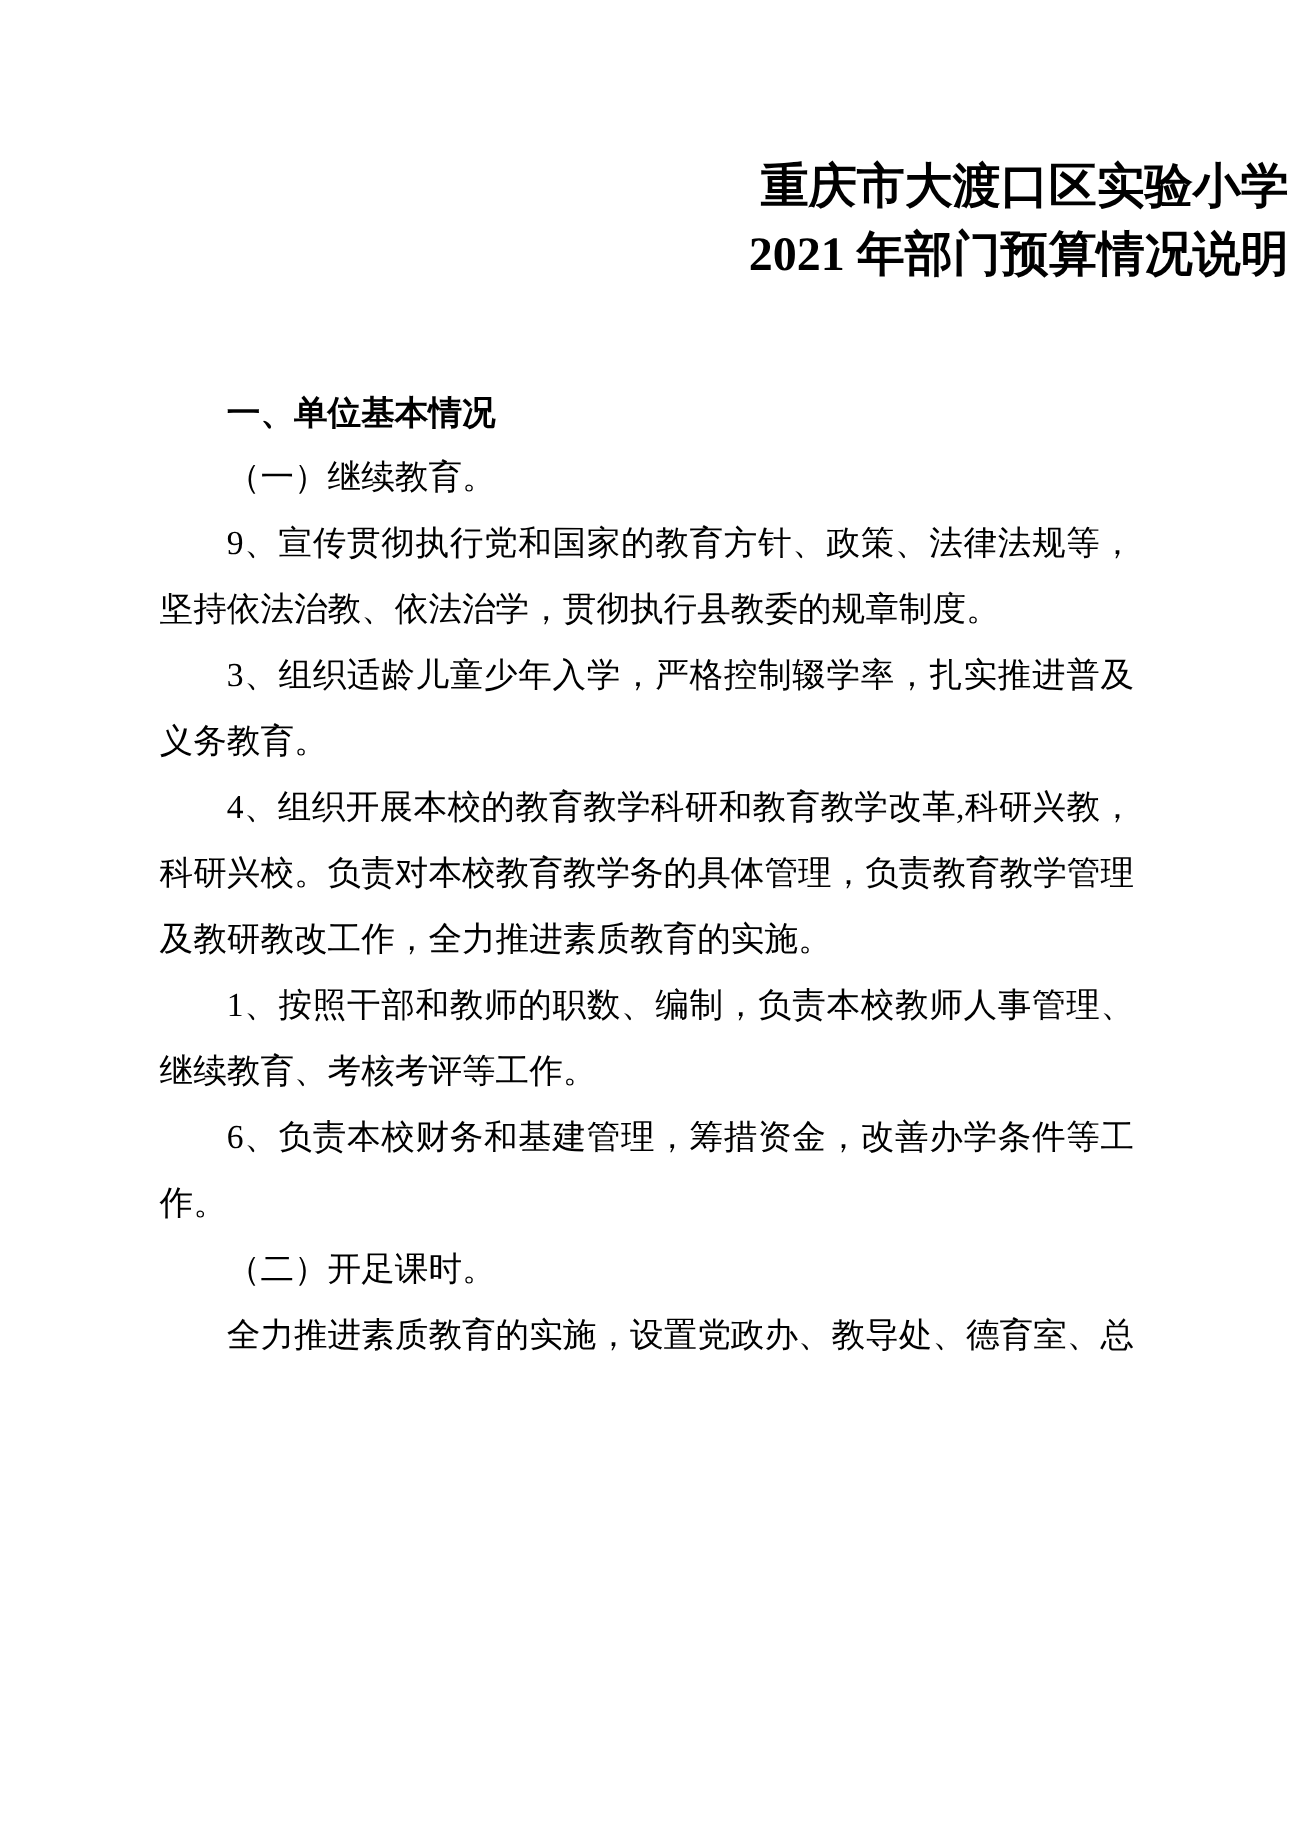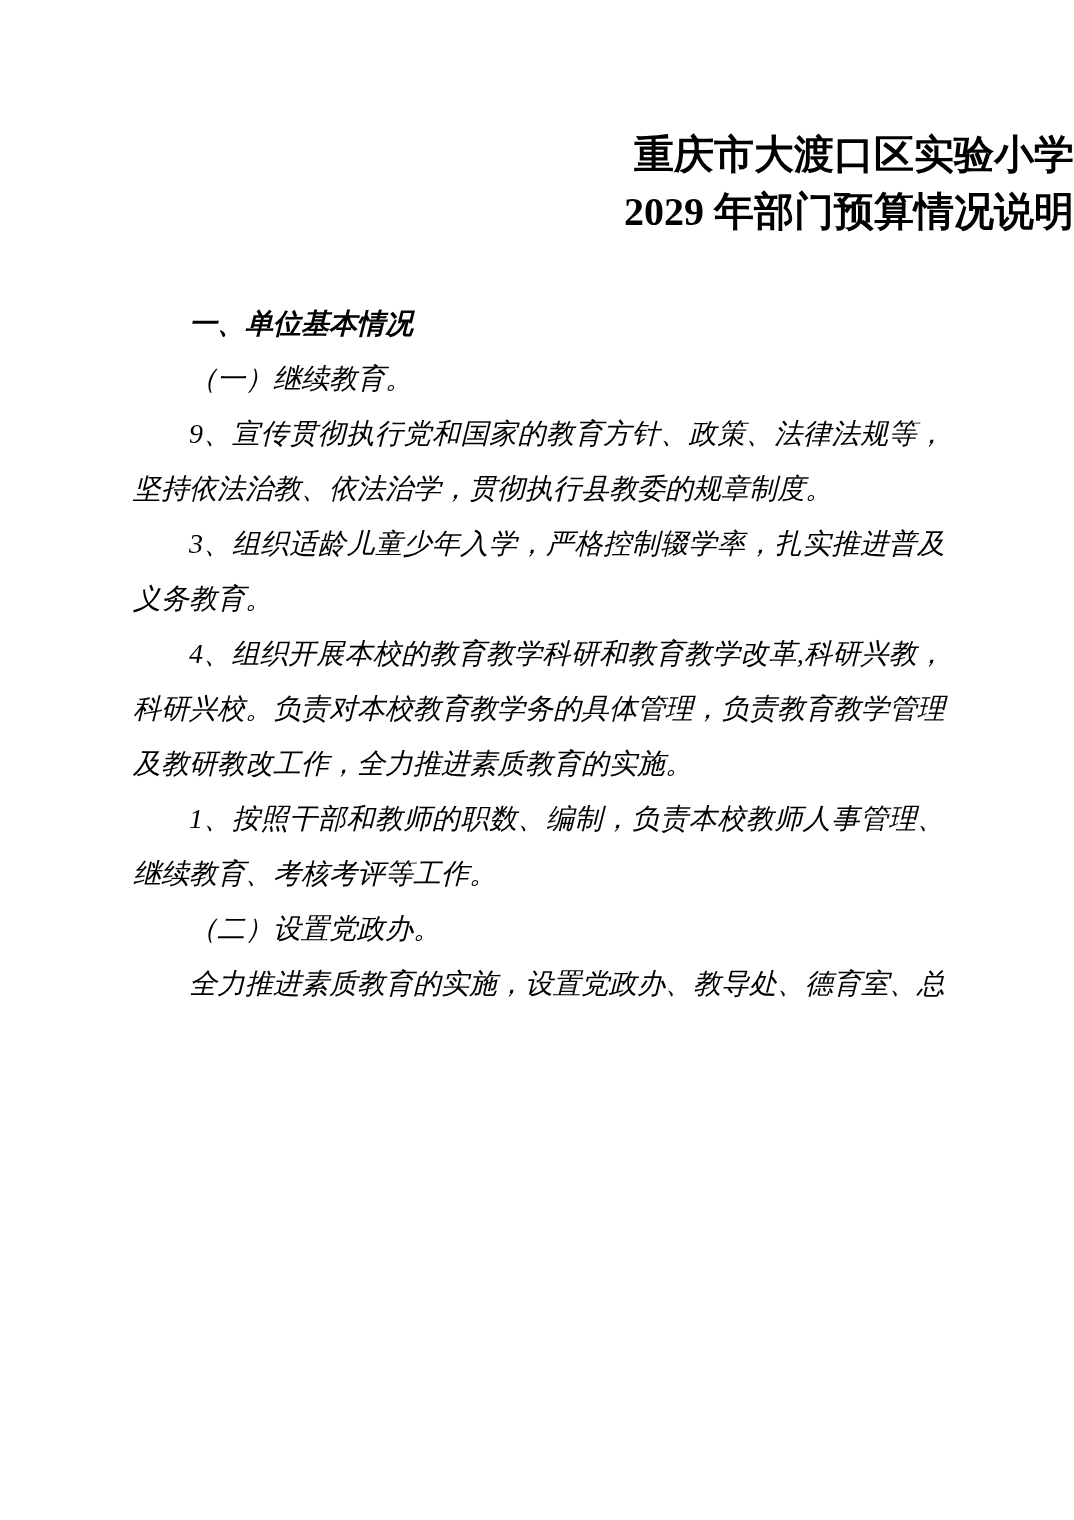--- a/index.html
+++ b/index.html
@@ -23,24 +23,23 @@
   .title-line {
     font-size: 40px;
     line-height: 57px;
     font-weight: bold;
     font-family: "Liberation Serif", "DejaVu Serif", serif;
     letter-spacing: 0px;
     white-space: nowrap;
   }
   .content {
     position: absolute;
-    top: 296px;
+    top: 316px;
     left: 133px;
     width: 812px;
-    font-style: italic;
   }
   .para {
     margin: 0;
     font-size: 28px;
     line-height: 55px;
     text-indent: 2em;
     text-align: justify;
     text-justify: inter-character;
     font-family: "Liberation Serif", "DejaVu Serif", serif;
     font-weight: normal;
@@ -52,27 +51,28 @@
     text-align: left;
   }
 </style>
 </head>
 <body>
 
 <div class="page">
 
   <div class="title-block">
     <div class="title-line">重庆市大渡口区实验小学</div>
-    <div class="title-line">2029 年部门预算情况说明</div>
+    <div class="title-line">2021 年部门预算情况说明</div>
   </div>
 
   <div class="content">
     <p class="para heading">一、单位基本情况</p>
     <p class="para">（一）继续教育。</p>
     <p class="para">9、宣传贯彻执行党和国家的教育方针、政策、法律法规等，坚持依法治教、依法治学，贯彻执行县教委的规章制度。</p>
     <p class="para">3、组织适龄儿童少年入学，严格控制辍学率，扎实推进普及义务教育。</p>
     <p class="para">4、组织开展本校的教育教学科研和教育教学改革,科研兴教，科研兴校。负责对本校教育教学务的具体管理，负责教育教学管理及教研教改工作，全力推进素质教育的实施。</p>
     <p class="para">1、按照干部和教师的职数、编制，负责本校教师人事管理、继续教育、考核考评等工作。</p>
-    <p class="para">（二）设置党政办。</p>
+    <p class="para">6、负责本校财务和基建管理，筹措资金，改善办学条件等工作。</p>
+    <p class="para">（二）开足课时。</p>
     <p class="para">全力推进素质教育的实施，设置党政办、教导处、德育室、总</p>
   </div>
 
 </div>
 
 </body></html>

